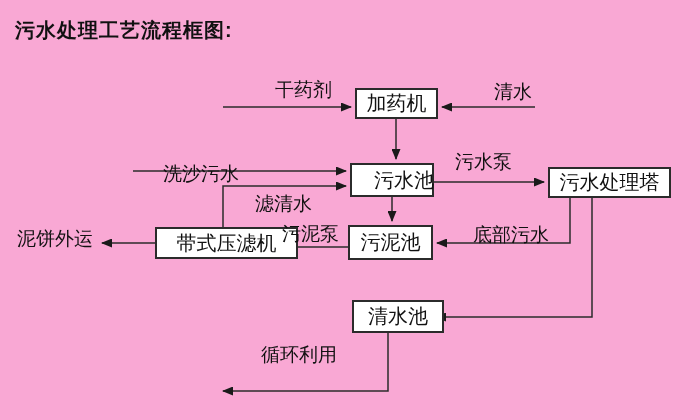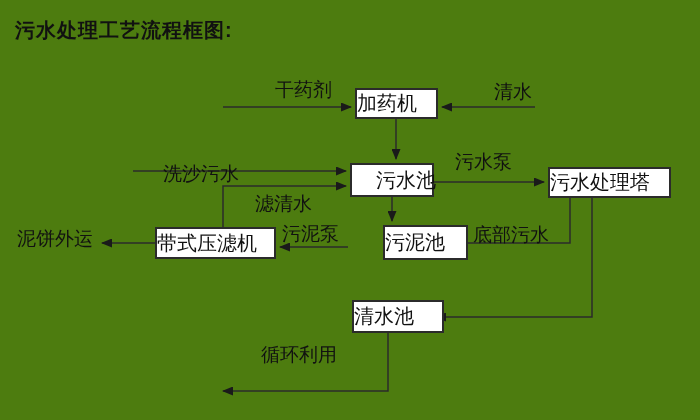--- a/index.html
+++ b/index.html
@@ -1,36 +1,36 @@
 <!DOCTYPE html>
 <html><head>
 <meta charset="utf-8">
 <style>
   html,body { margin:0; padding:0; background:#fff; }
   .stage {
-    position:relative; width:700px; height:420px; background:#4d7c0f;
+    position:relative; width:700px; height:420px; background:#f9a8d4;
     font-family:"Liberation Sans","DejaVu Sans",sans-serif; overflow:hidden;
   }
   .title {
     position:absolute; left:15px; top:17px;
     font-size:20px; font-weight:bold; color:#111; letter-spacing:1px;
     white-space:nowrap;
   }
   svg.edges { position:absolute; left:0; top:0; }
   .node {
     position:absolute; box-sizing:border-box;
     border:2px solid #2b2b2b; background:#fff;
-    display:flex; align-items:center; 
+    display:flex; align-items:center; justify-content:center;
     font-size:20px; color:#111; white-space:nowrap;
   }
   .n-dosing  { left:355px; top:88px;  width:83px;  height:31px; }
   .n-sewage  { left:350px; top:163px; width:84px;  height:34px;padding-left:24px; }
   .n-tower   { left:548px; top:167px; width:123px; height:31px; }
-  .n-sludge  { left:348px; top:225px; width:85px;  height:35px;margin-left:35px; }
-  .n-press   { left:155px; top:227px; width:121px; height:32px; }
+  .n-sludge  { left:348px; top:225px; width:85px;  height:35px; }
+  .n-press   { left:155px; top:227px; width:143px; height:32px; }
   .n-clean   { left:352px; top:300px; width:92px;  height:33px; }
   .elabel {
     position:absolute; font-size:19px; color:#111; white-space:nowrap;
   }
   .l-dry     { left:256px; top:77px;margin-left:19px; }
   .l-water   { left:482px; top:79px;margin-left:12px; }
   .l-sand    { left:163px; top:161px; }
   .l-filter  { left:255px; top:191px; }
   .l-spump   { left:455px; top:149px; }
   .l-bottom  { left:473px; top:222px; }

